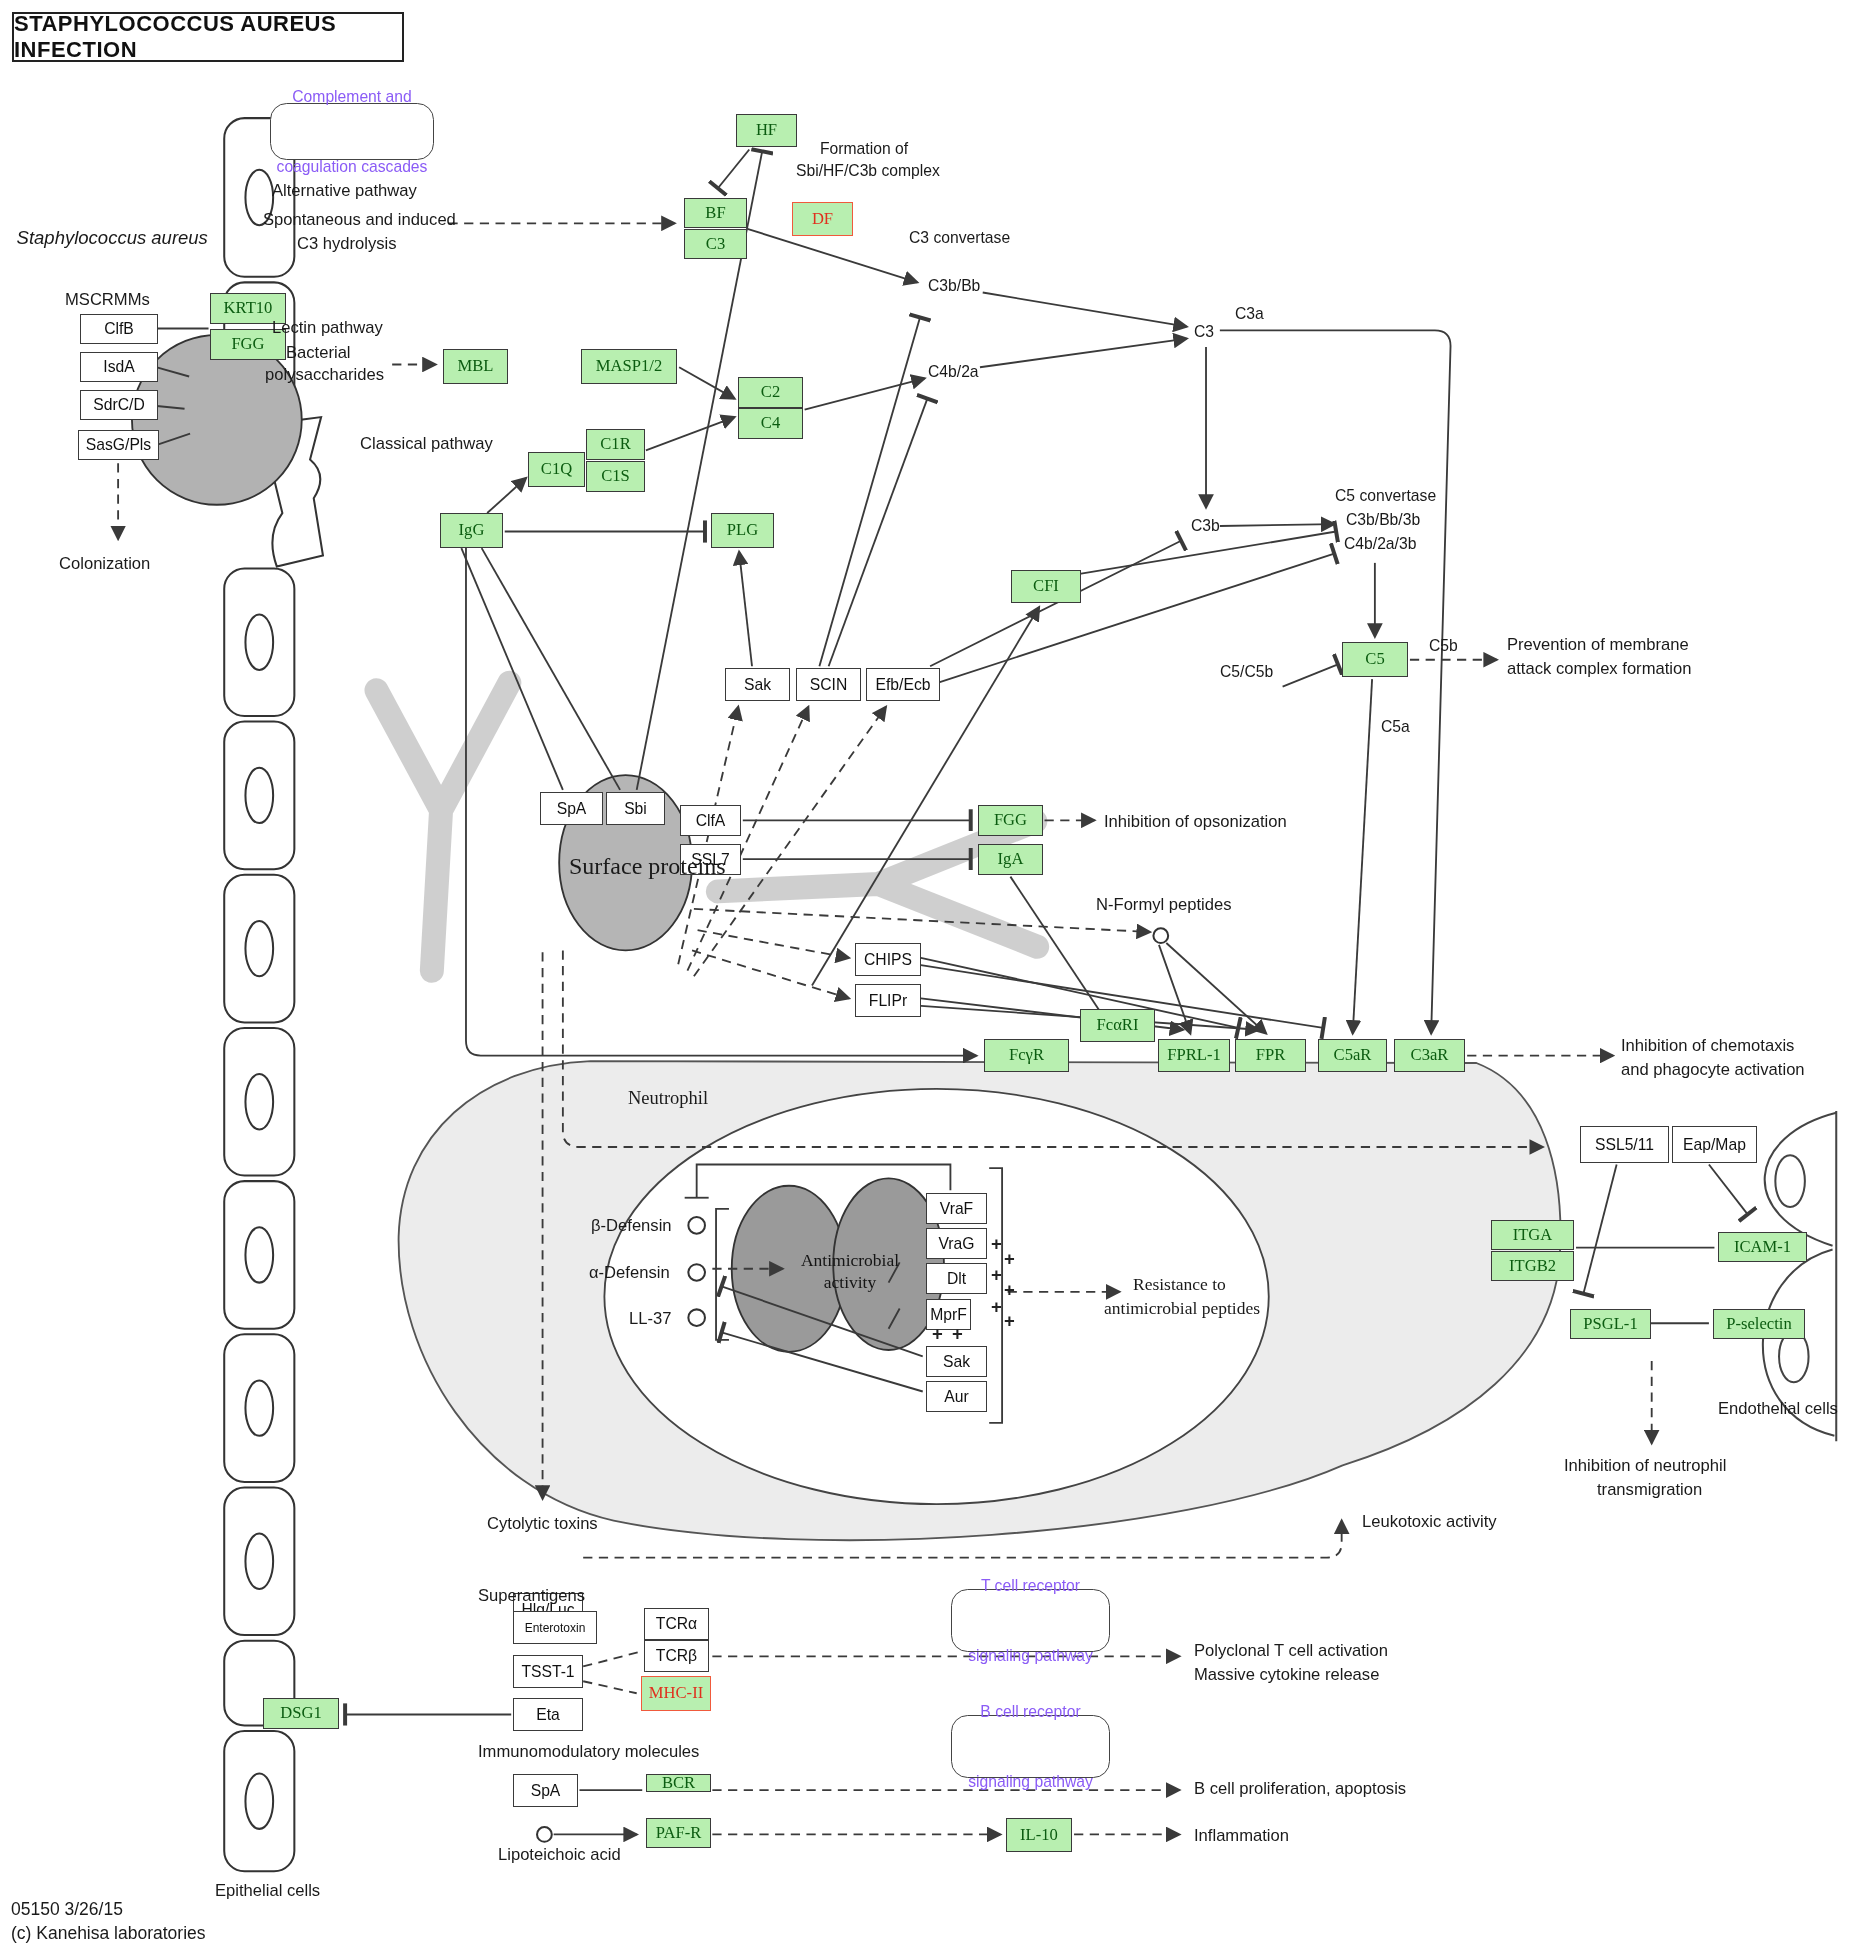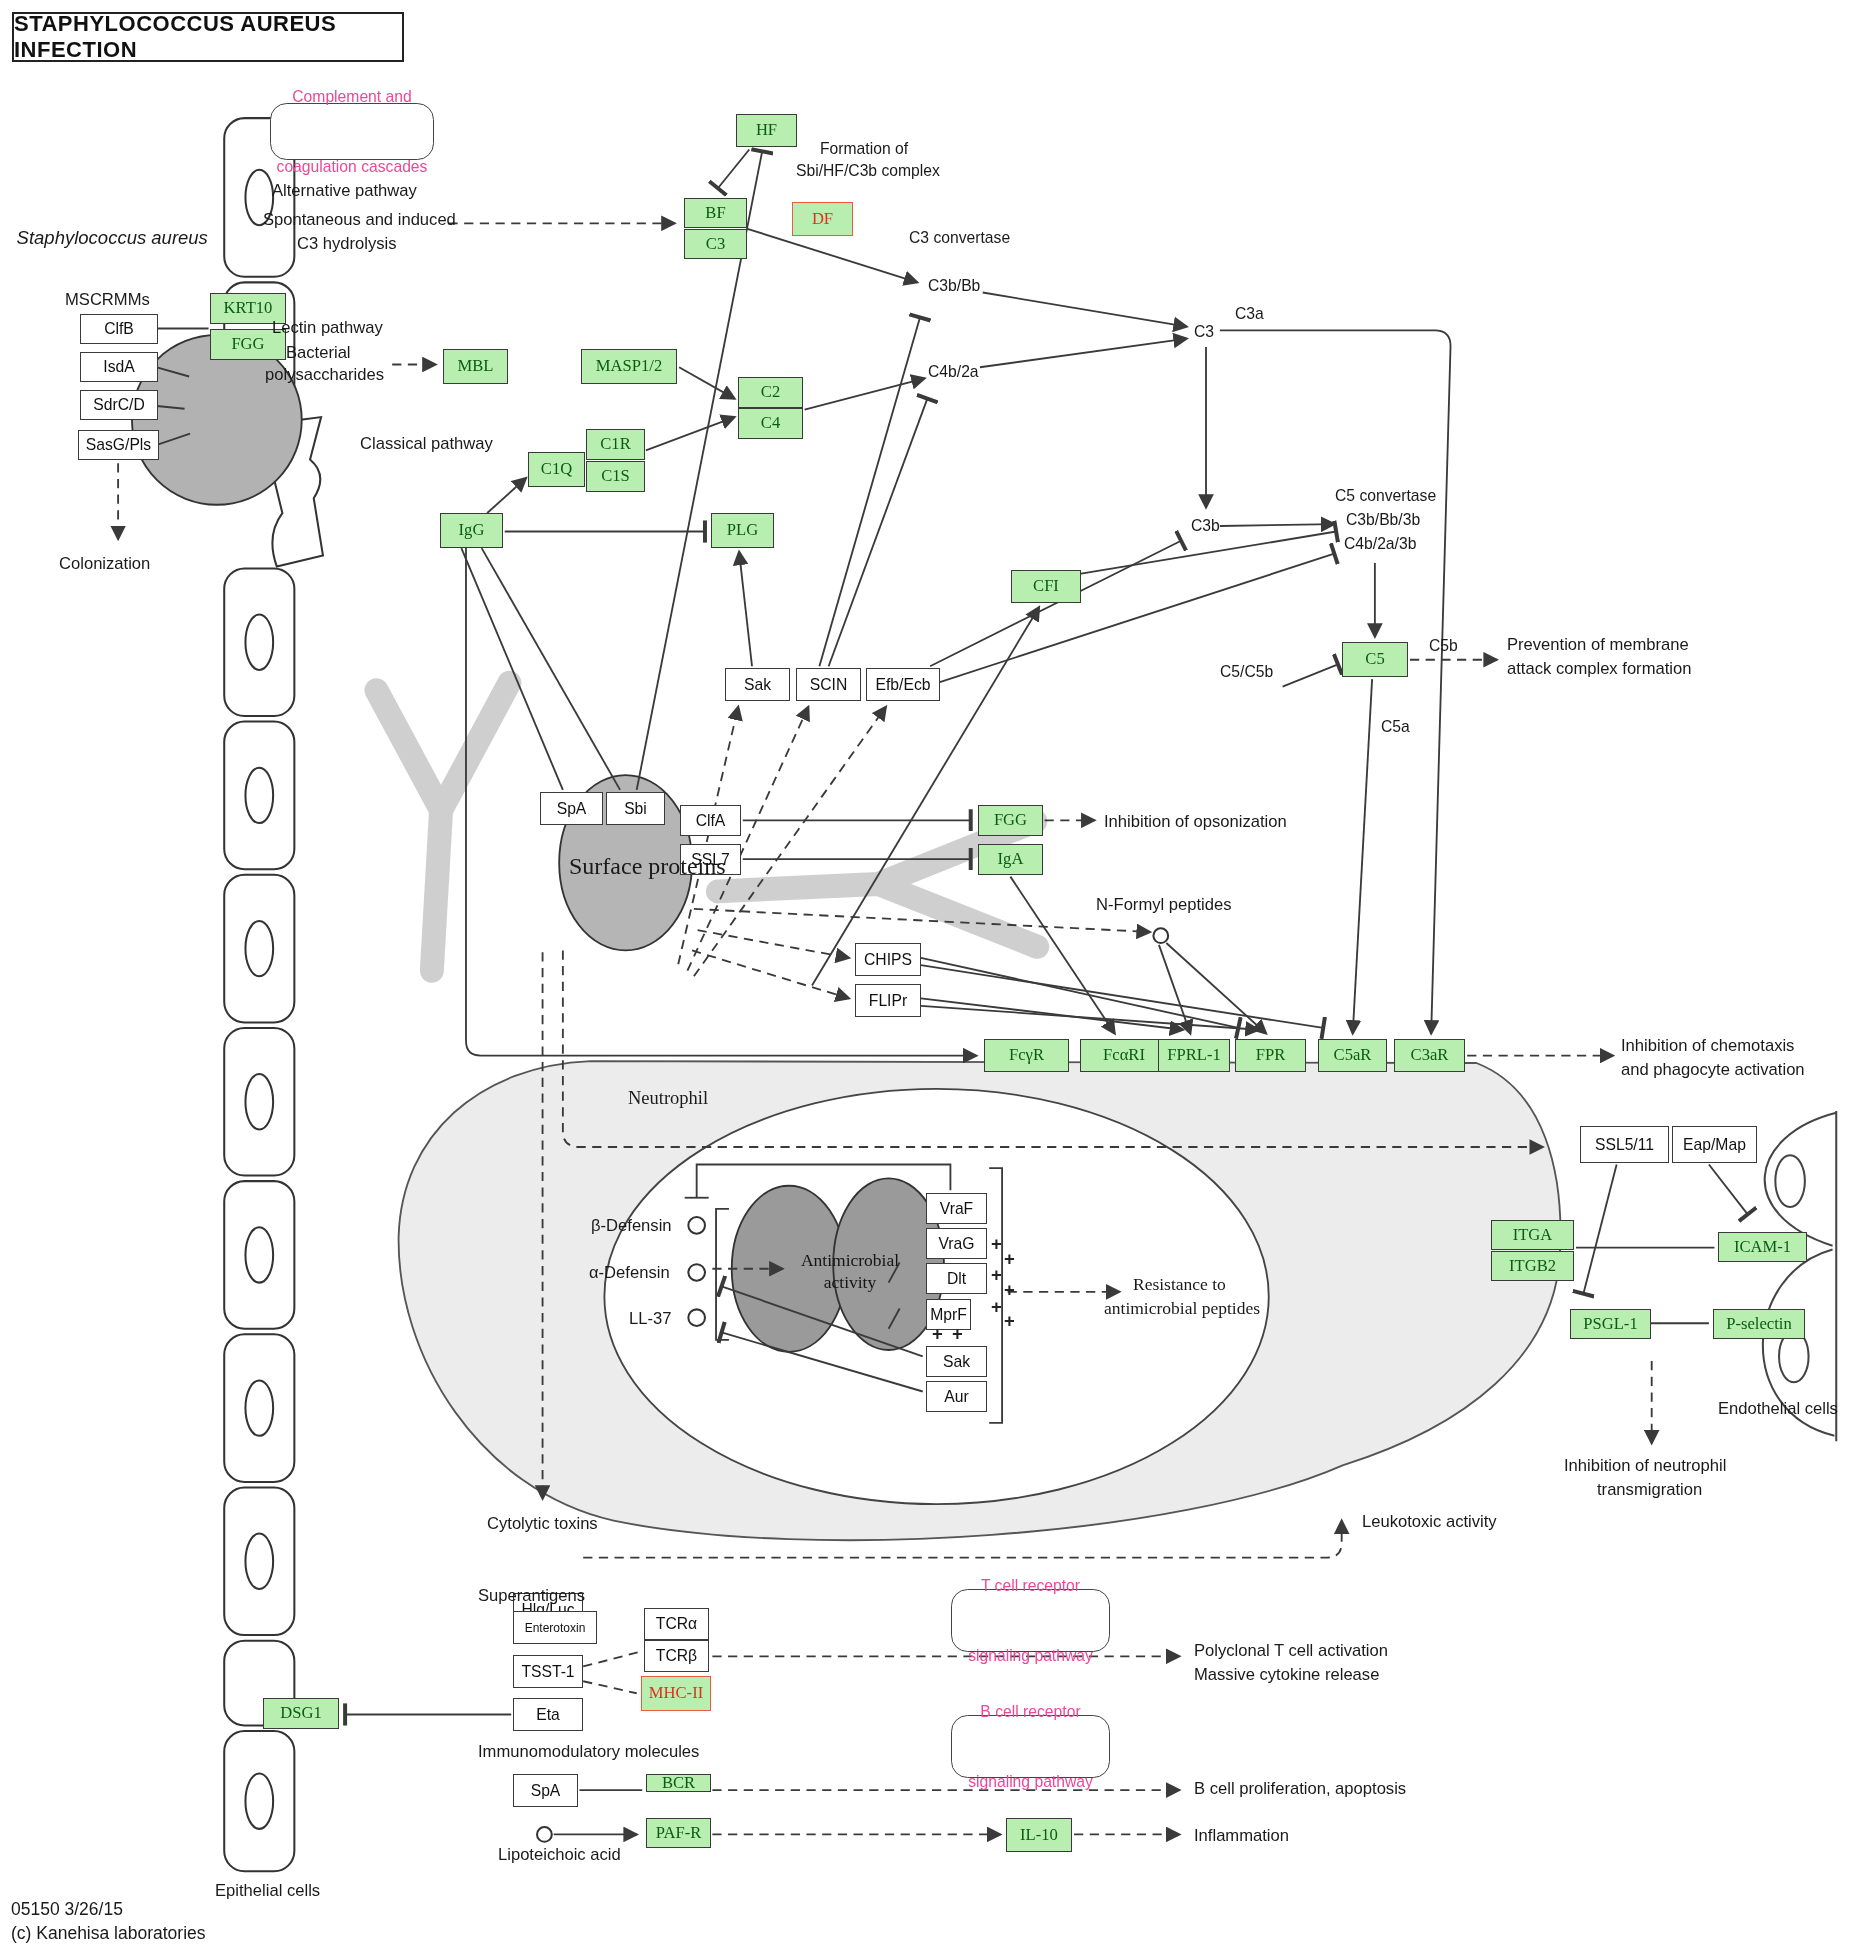--- a/index.html
+++ b/index.html
@@ -7,21 +7,21 @@
          font-family:"Liberation Sans",sans-serif;color:#1a1a1a;}
   #bg{position:absolute;left:0;top:0;}
   .box{position:absolute;box-sizing:border-box;border:1.8px solid #3a3a3a;background:#fff;
        display:flex;align-items:center;justify-content:center;font-size:15.7px;color:#111;
        white-space:nowrap;line-height:1;}
   .box.green{background:var(--green-fill,#b8efb0);color:var(--green-text,#0b5c10);
        font-family:"Liberation Serif",serif;font-size:16.6px;}
   .box.redb{border-color:var(--red-border,#f05a3c);color:var(--red-text,#e0301e);}
   .pathway{position:absolute;box-sizing:border-box;border:1.8px solid #444;border-radius:16.6px;
        background:#fff;display:flex;flex-direction:column;align-items:center;justify-content:center;
-       font-size:15.7px;color:#ec4899;line-height:1.35;gap:48px;}
+       font-size:15.7px;color:#8b5cf6;line-height:1.35;gap:48px;}
   .lbl{position:absolute;font-size:16.6px;color:#1a1a1a;white-space:nowrap;line-height:1.2;}
   .lbl.serif{font-family:"Liberation Serif",serif;}
   .lbl.it{font-style:italic;}
   .lbl.ctr{text-align:center;}
   .plus{position:absolute;font-size:18.5px;font-weight:bold;color:#222;line-height:1;}
   #title{position:absolute;left:12px;top:12px;width:388px;height:46px;border:2.8px solid #222;
        background:#fff;display:flex;align-items:center;justify-content:center;
        font-size:22px;font-weight:600;letter-spacing:0.5px;color:#111;}
 </style>
 </head>
@@ -213,21 +213,21 @@
 <div class="box green" style="left:528px;top:452px;width:57px;height:35px">C1Q</div>
 <div class="box green" style="left:586px;top:429px;width:59px;height:31px">C1R</div>
 <div class="box green" style="left:586px;top:461px;width:59px;height:31px">C1S</div>
 <div class="box green" style="left:440px;top:513px;width:63px;height:35px">IgG</div>
 <div class="box green" style="left:711px;top:513px;width:63px;height:35px">PLG</div>
 <div class="box green" style="left:1011px;top:570px;width:70px;height:33px">CFI</div>
 <div class="box green" style="left:1342px;top:642px;width:66px;height:35px">C5</div>
 <div class="box green" style="left:978px;top:805px;width:65px;height:31px">FGG</div>
 <div class="box green" style="left:978px;top:844px;width:65px;height:31px">IgA</div>
 <div class="box green" style="left:984px;top:1039px;width:85px;height:33px">FcγR</div>
-<div class="box green" style="left:1080px;top:1039px;width:88px;height:33px">FcαRI</div>
+<div class="box green" style="left:1080px;top:1009px;width:75px;height:33px">FcαRI</div>
 <div class="box green" style="left:1158px;top:1039px;width:72px;height:33px">FPRL-1</div>
 <div class="box green" style="left:1235px;top:1039px;width:71px;height:33px">FPR</div>
 <div class="box green" style="left:1318px;top:1039px;width:69px;height:33px">C5aR</div>
 <div class="box green" style="left:1394px;top:1039px;width:71px;height:33px">C3aR</div>
 <div class="box green" style="left:1491px;top:1220px;width:83px;height:30px">ITGA</div>
 <div class="box green" style="left:1491px;top:1251px;width:83px;height:30px">ITGB2</div>
 <div class="box green" style="left:1718px;top:1232px;width:89px;height:30px">ICAM-1</div>
 <div class="box green" style="left:1570px;top:1309px;width:81px;height:30px">PSGL-1</div>
 <div class="box green" style="left:1713px;top:1309px;width:92px;height:30px">P-selectin</div>
 <div class="box green" style="left:263px;top:1698px;width:76px;height:31px">DSG1</div>

